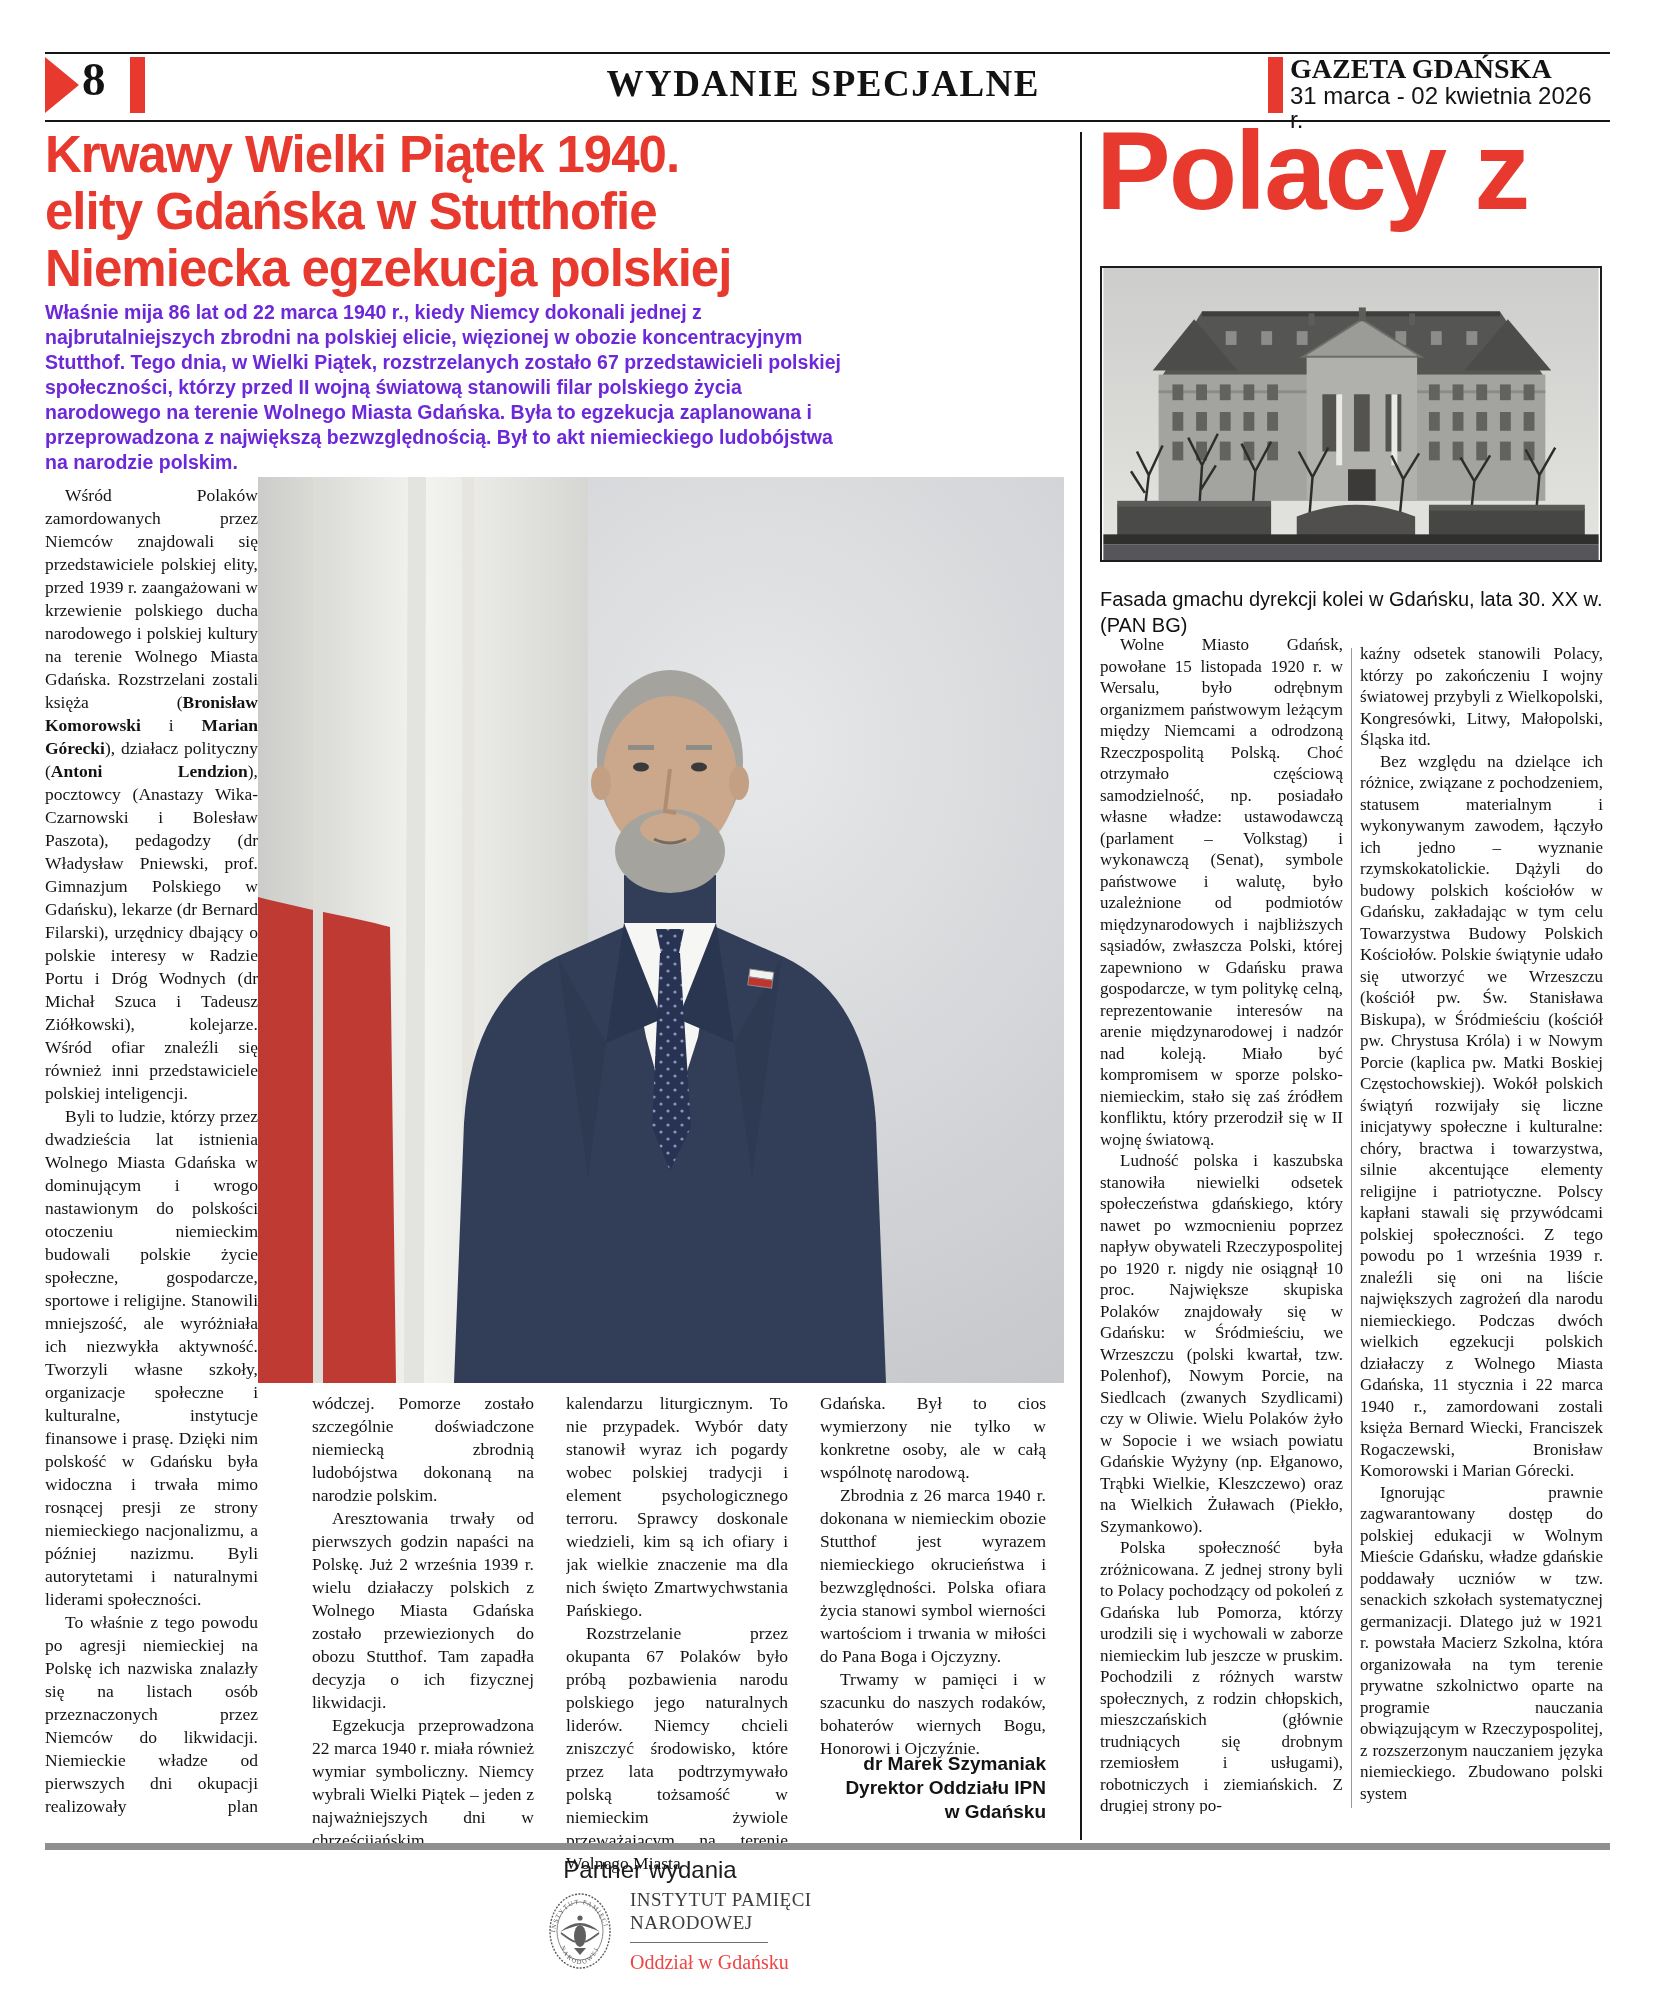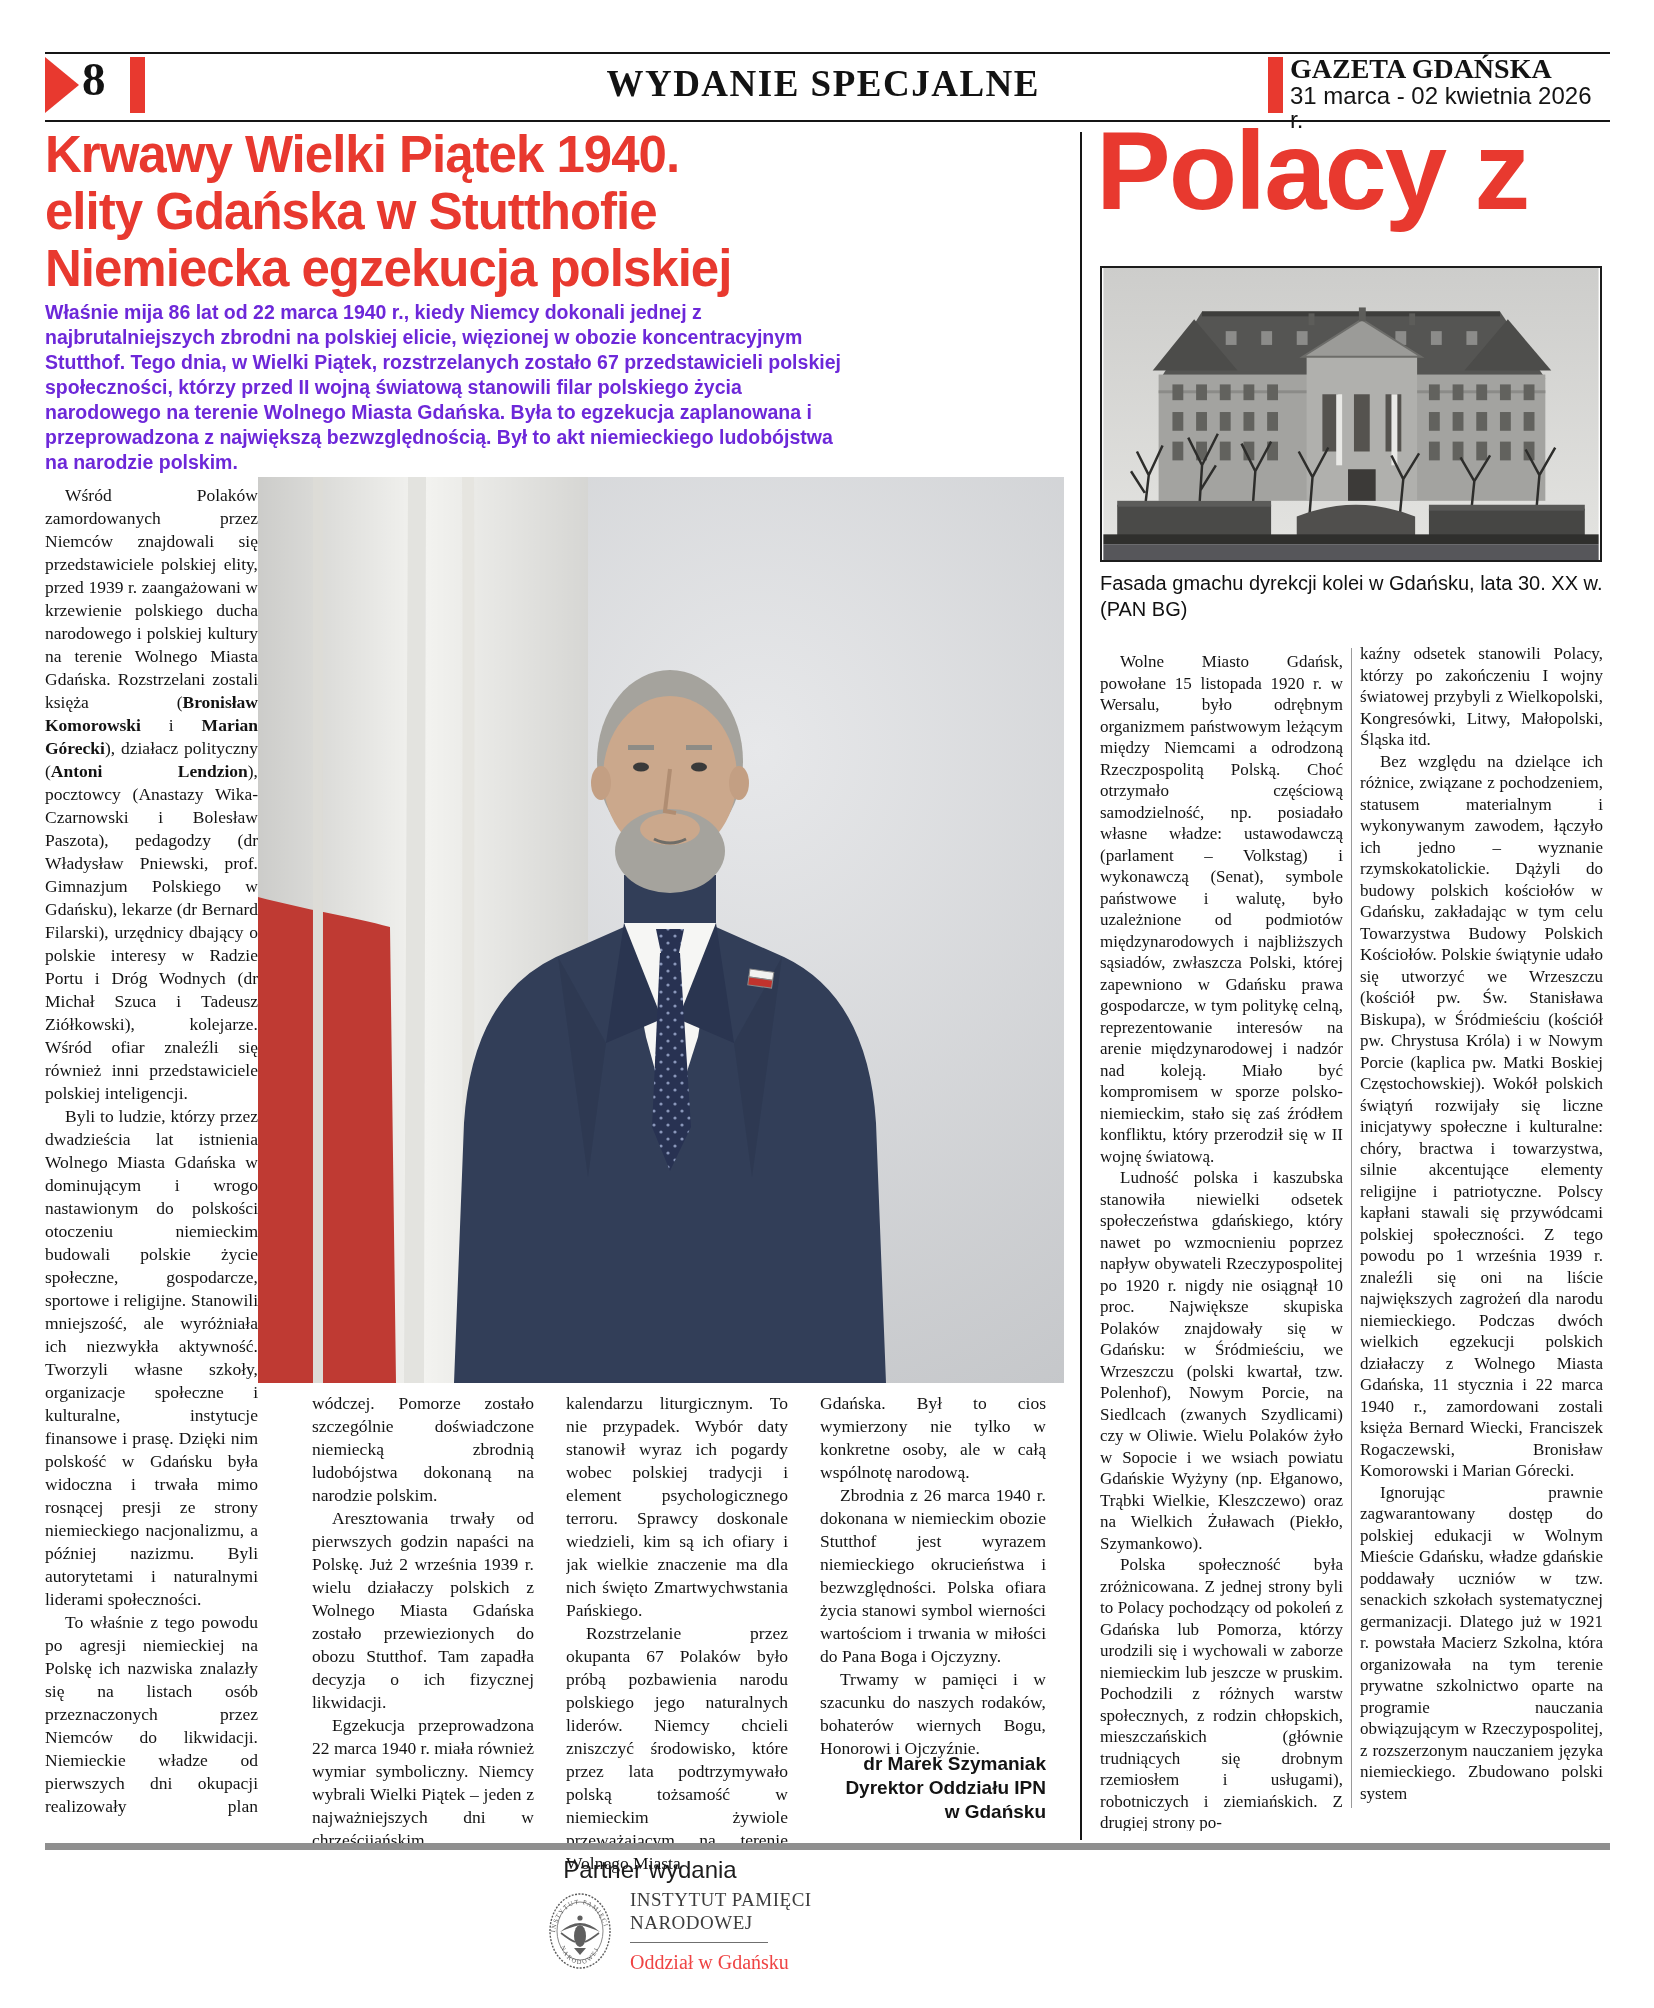--- a/index.html
+++ b/index.html
@@ -237,26 +237,26 @@
       <rect x="14" y="240" width="156" height="32" fill="#4a4a48"></rect>
       <rect x="14" y="236" width="156" height="6" fill="#5c5c5a"></rect>
       <path d="M196,272 L196,252 Q256,228 316,252 L316,272 Z" fill="#504f4d"></path>
       <rect x="330" y="244" width="158" height="28" fill="#464644"></rect>
       <rect x="330" y="240" width="158" height="6" fill="#585856"></rect>
       <rect x="0" y="270" width="502" height="10" fill="#2f2f2d"></rect>
       <rect x="0" y="280" width="502" height="16" fill="#56565a"></rect>
     </g>
   </svg>
 
-  <div class="abs caption" style="left:1100px;top:570px;width:508px">
+  <div class="abs caption" style="left:1100px;top:586px;width:508px">
     <div>Fasada gmachu dyrekcji kolei w Gdańsku, lata 30. XX w.</div>
     <div>(PAN BG)</div>
   </div>
 
-  <div class="bodycol rightcol" style="left:1100px;top:651px;width:243px;height:1180px">
+  <div class="bodycol rightcol" style="left:1100px;top:634px;width:243px;height:1180px">
       <p>Wolne Miasto Gdańsk, powołane 15 listopada 1920 r. w Wersalu, było odrębnym organizmem państwowym leżącym między Niemcami a odrodzoną Rzeczpospolitą Polską. Choć otrzymało częściową samodzielność, np. posiadało własne władze: ustawodawczą (parlament – Volkstag) i wykonawczą (Senat), symbole państwowe i walutę, było uzależnione od podmiotów międzynarodowych i najbliższych sąsiadów, zwłaszcza Polski, której zapewniono w Gdańsku prawa gospodarcze, w tym politykę celną, reprezentowanie interesów na arenie międzynarodowej i nadzór nad koleją. Miało być kompromisem w sporze polsko-niemieckim, stało się zaś źródłem konfliktu, który przerodził się w II wojnę światową.</p>
       <p>Ludność polska i kaszubska stanowiła niewielki odsetek społeczeństwa gdańskiego, który nawet po wzmocnieniu poprzez napływ obywateli Rzeczypospolitej po 1920 r. nigdy nie osiągnął 10 proc. Największe skupiska Polaków znajdowały się w Gdańsku: w Śródmieściu, we Wrzeszczu (polski kwartał, tzw. Polenhof), Nowym Porcie, na Siedlcach (zwanych Szydlicami) czy w Oliwie. Wielu Polaków żyło w Sopocie i we wsiach powiatu Gdańskie Wyżyny (np. Ełganowo, Trąbki Wielkie, Kleszczewo) oraz na Wielkich Żuławach (Piekło, Szymankowo).</p>
       <p>Polska społeczność była zróżnicowana. Z jednej strony byli to Polacy pochodzący od pokoleń z Gdańska lub Pomorza, którzy urodzili się i wychowali w zaborze niemieckim lub jeszcze w pruskim. Pochodzili z różnych warstw społecznych, z rodzin chłopskich, mieszczańskich (głównie trudniących się drobnym rzemiosłem i usługami), robotniczych i ziemiańskich. Z drugiej strony po-</p>
     </div>
   <div class="vrule-thin" style="left:1351px;top:648px;height:1160px"></div>
   <div class="bodycol rightcol nofirstindent" style="left:1360px;top:643px;width:243px;height:1180px">
       <p>kaźny odsetek stanowili Polacy, którzy po zakończeniu I wojny światowej przybyli z Wielkopolski, Kongresówki, Litwy, Małopolski, Śląska itd.</p>
       <p>Bez względu na dzielące ich różnice, związane z pochodzeniem, statusem materialnym i wykonywanym zawodem, łączyło ich jedno – wyznanie rzymskokatolickie. Dążyli do budowy polskich kościołów w Gdańsku, zakładając w tym celu Towarzystwa Budowy Polskich Kościołów. Polskie świątynie udało się utworzyć we Wrzeszczu (kościół pw. Św. Stanisława Biskupa), w Śródmieściu (kościół pw. Chrystusa Króla) i w Nowym Porcie (kaplica pw. Matki Boskiej Częstochowskiej). Wokół polskich świątyń rozwijały się liczne inicjatywy społeczne i kulturalne: chóry, bractwa i towarzystwa, silnie akcentujące elementy religijne i patriotyczne. Polscy kapłani stawali się przywódcami polskiej społeczności. Z tego powodu po 1 września 1939 r. znaleźli się oni na liście największych zagrożeń dla narodu niemieckiego. Podczas dwóch wielkich egzekucji polskich działaczy z Wolnego Miasta Gdańska, 11 stycznia i 22 marca 1940 r., zamordowani zostali księża Bernard Wiecki, Franciszek Rogaczewski, Bronisław Komorowski i Marian Górecki.</p>
       <p>Ignorując prawnie zagwarantowany dostęp do polskiej edukacji w Wolnym Mieście Gdańsku, władze gdańskie poddawały uczniów w tzw. senackich szkołach systematycznej germanizacji. Dlatego już w 1921 r. powstała Macierz Szkolna, która organizowała na tym terenie prywatne szkolnictwo oparte na programie nauczania obwiązującym w Rzeczypospolitej, z rozszerzonym nauczaniem języka niemieckiego. Zbudowano polski system</p>
     </div>

